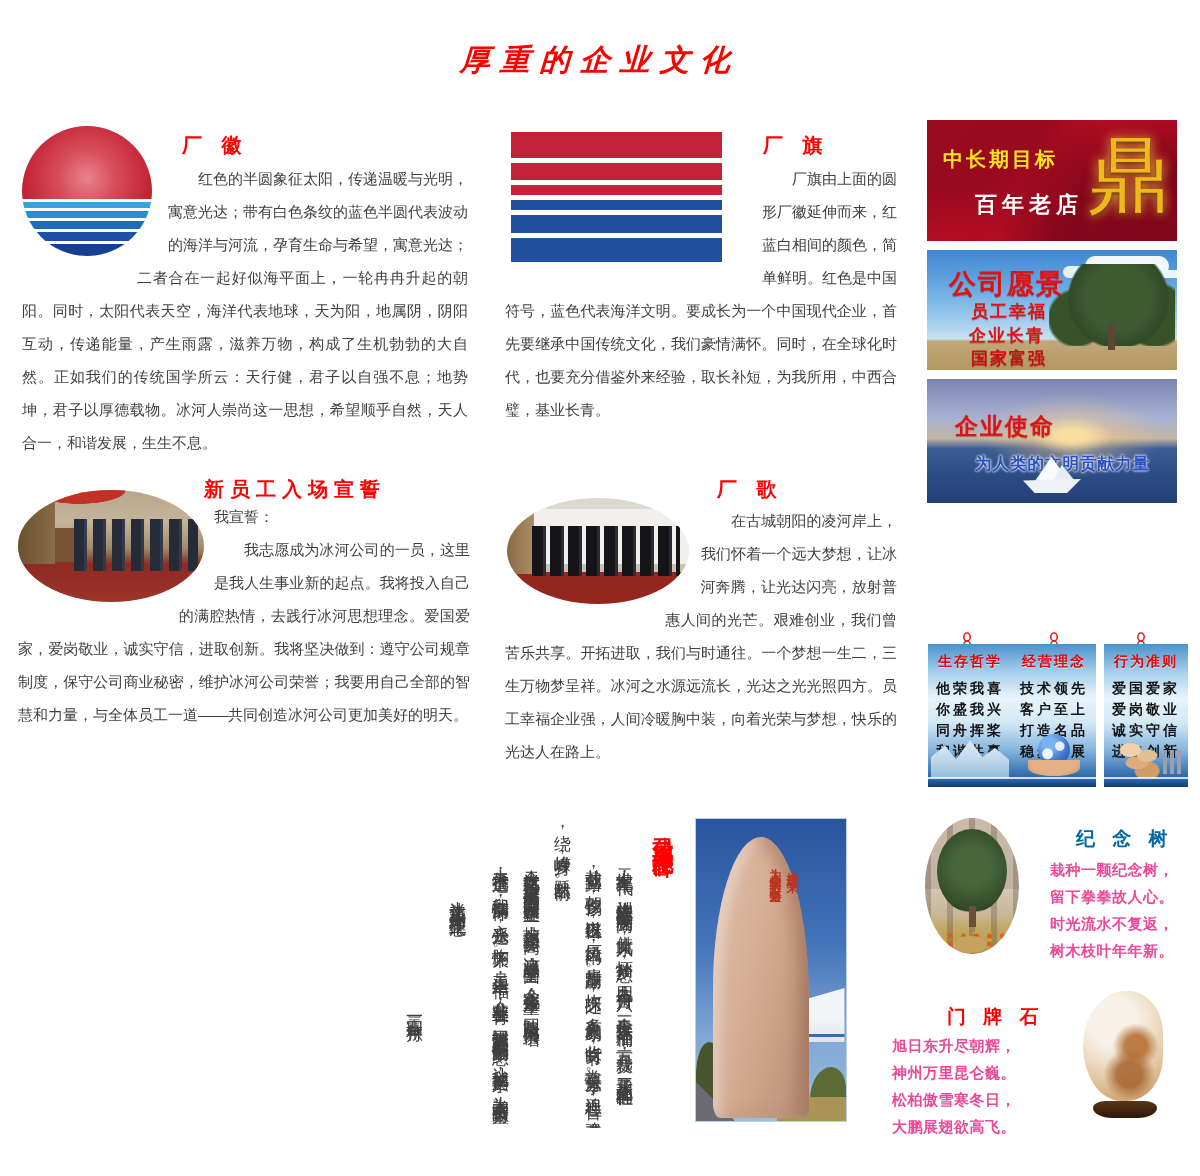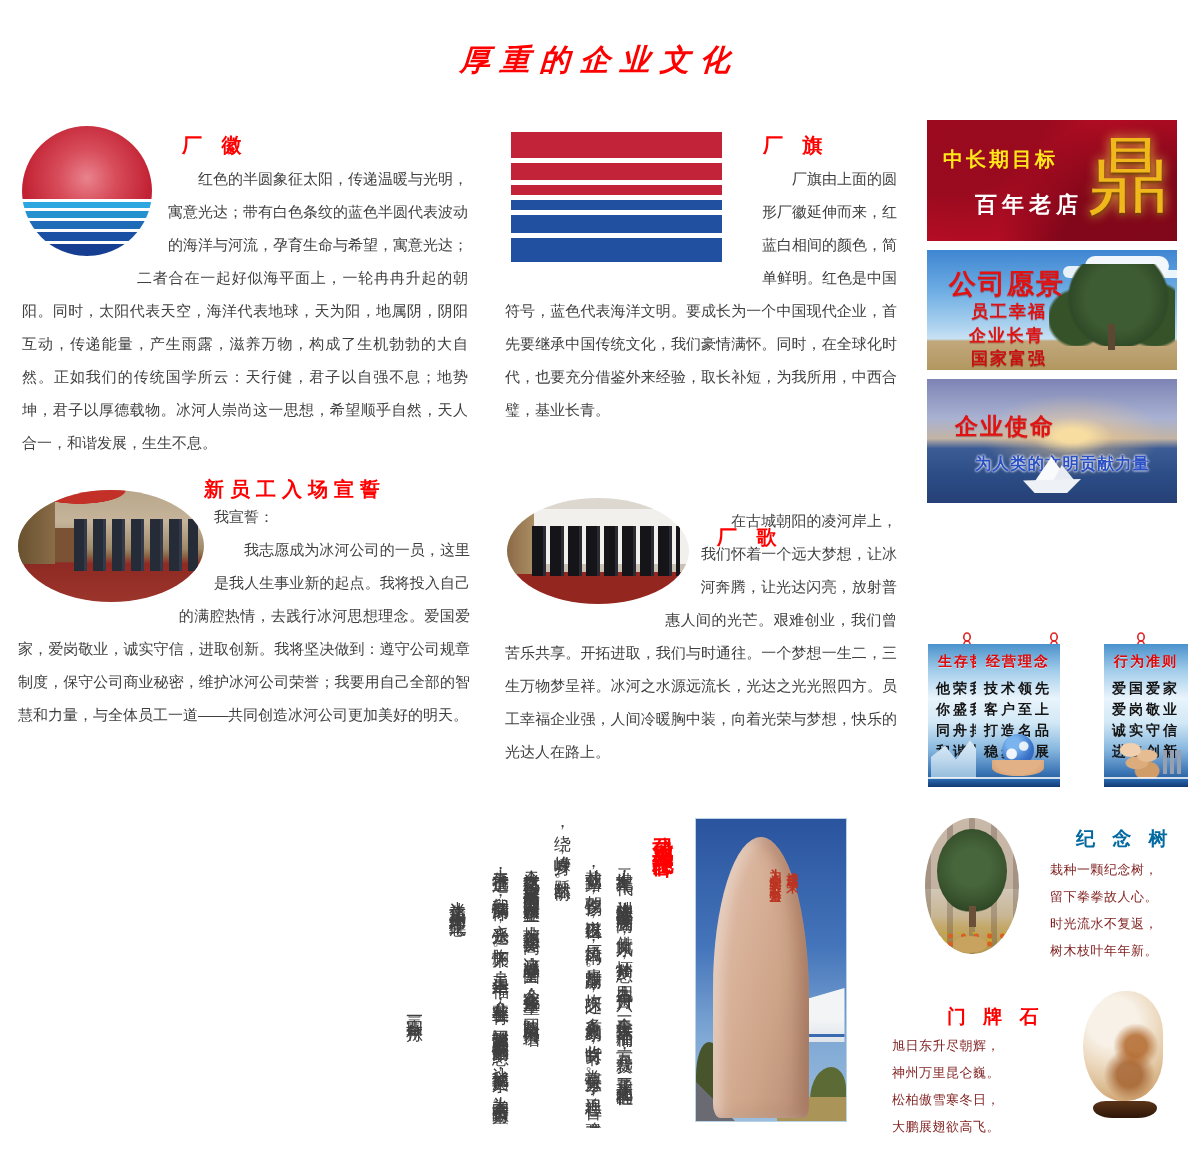--- a/index.html
+++ b/index.html
@@ -55,21 +55,21 @@
   .oath-lead{margin:0;padding-top:32px;font-size:15px;line-height:33px;}
   #sec-oath .body-text{padding-top:0;}
 
   
   #sec-song{left:505px;top:468px;width:392px;}
   .song-photo{width:182px;height:106px;margin:30px 12px 6px 2px;shape-outside:ellipse(50% 50%);
     background:linear-gradient(180deg,#ddd8cf 0 10%,#f2f0ec 10% 62%,#c9c2b4 62% 70%,#93261e 70% 100%);}
   .sp-curtain{position:absolute;left:0;top:0;width:15%;height:72%;background:linear-gradient(90deg,#8a6a46,#ab8e64);}
   .sp-people{position:absolute;left:14%;top:26%;right:5%;height:48%;
     background:repeating-linear-gradient(90deg,#141419 0 11px,#2b2b33 11px 14px,rgba(0,0,0,0) 14px 18px);}
-  .song-head{left:212px;top:8px;margin-top:48px;}
+  .song-head{left:212px;top:8px;}
   #sec-song .body-text{padding-top:36px;}
 
   
   .card{position:absolute;overflow:hidden;}
   .goal-card{left:927px;top:120px;width:250px;height:121px;
     background:
       radial-gradient(circle at 88% 115%, rgba(122,6,24,.85) 0 34%, rgba(122,6,24,0) 58%),
       radial-gradient(circle at 8% -25%, rgba(150,10,30,.9) 0 38%, rgba(150,10,30,0) 62%),
       linear-gradient(135deg,#cb1029,#a50a20);}
   .goal-title{position:absolute;left:16px;top:26px;color:#ffe71a;font-size:20px;font-weight:bold;letter-spacing:3px;}
@@ -123,21 +123,21 @@
   .vp1{left:196px;bottom:8px;width:14px;height:52px;}
   .vp2{left:210px;bottom:10px;width:13px;height:58px;}
   .vp3{left:222px;bottom:12px;width:13px;height:63px;}
   .vp4{left:234px;bottom:14px;width:13px;height:68px;}
 
   .chain-icon{position:absolute;width:10px;height:18px;}
   .ch1{left:962px;top:632px;} .ch2{left:1049px;top:632px;} .ch3{left:1136px;top:632px;}
 
   .banner{position:absolute;width:84px;height:143px;overflow:hidden;
     background:linear-gradient(180deg,#4a92cc 0%,#a8d0ec 20%,#e9f4fc 38%,#d2e8f6 55%,#86b6de 74%,#3a74b4 90%,#1c4a86 100%);}
-  .bn1{left:928px;top:644px;} .bn2{left:976px;top:644px;} .bn3{left:1104px;top:644px;}
+  .bn1{left:928px;top:644px;} .bn2{left:1012px;top:644px;} .bn3{left:1104px;top:644px;}
   .banner::after{content:"";position:absolute;left:0;right:0;bottom:0;height:8px;
     background:linear-gradient(180deg,#2a6ab2,#123a72);box-shadow:0 -2px 0 rgba(255,255,255,.8);}
   .banner-title{position:relative;margin-top:9px;text-align:center;color:#e00505;font-weight:bold;
     font-size:14px;letter-spacing:2px;text-shadow:0 1px 1px rgba(255,255,255,.6);}
   .banner-line{position:relative;text-align:center;color:#141414;font-weight:bold;font-size:14px;
     line-height:21px;letter-spacing:3px;}
   .banner-lines{position:relative;margin-top:7px;}
   .scene{position:absolute;left:3px;right:3px;bottom:9px;height:44px;}
   .scene-mountain{background:linear-gradient(180deg,#e6f2fa 0%,#c2daee 55%,#94bcdc 100%);
     clip-path:polygon(0 100%,0 52%,18% 26%,32% 58%,50% 14%,66% 52%,82% 32%,100% 58%,100% 100%);}
@@ -193,21 +193,21 @@
       linear-gradient(180deg,#c9b9a9 0%,#c3b2a1 52%,#d2c7b7 52%,#c8b694 72%,#c4a868 80%,#b3954f 100%);}
   .t-tree{position:absolute;left:13%;top:8%;width:74%;height:62%;border-radius:50%;
     background:radial-gradient(circle at 50% 45%, #47663c 0 32%, #3a552f 58%, #2f4726 76%, rgba(0,0,0,0) 79%);}
   .t-trunk{position:absolute;left:47%;bottom:20%;width:7%;height:15%;background:#6a5038;}
   .t-flowers{position:absolute;left:6%;right:6%;bottom:5%;height:11%;
     background:
       radial-gradient(circle,#d86020 0 2px,rgba(0,0,0,0) 3px) 0 0/13px 8px repeat,
       radial-gradient(circle,#c8a830 0 2px,rgba(0,0,0,0) 3px) 6px 4px/15px 9px repeat;}
   .t-rock{position:absolute;left:30%;bottom:1%;width:36%;height:12%;background:#c8a35f;border-radius:50%;}
   .tree-title{position:absolute;left:1076px;top:826px;color:#0369a1;font-weight:bold;font-size:19px;letter-spacing:6px;white-space:nowrap;}
-  .poem{position:absolute;font-size:13px;font-weight:normal;color:#7f1d1d;line-height:27px;letter-spacing:0.5px;}
+  .poem{position:absolute;font-size:15px;font-weight:bold;color:#ec4899;line-height:27px;letter-spacing:0.5px;}
   .tree-poem{left:1050px;top:856px;}
 
   
   .gatestone-title{position:absolute;left:947px;top:1004px;color:#fe0000;font-weight:bold;font-size:19px;letter-spacing:6px;white-space:nowrap;}
   .gatestone-poem{left:892px;top:1032px;}
   .gatestone-photo{position:absolute;left:1078px;top:988px;width:96px;height:134px;}
   .g-stone{position:absolute;left:5%;top:2%;width:84%;height:82%;
     background:
       radial-gradient(circle at 66% 50%, rgba(178,104,44,.85) 0 14%, rgba(178,104,44,0) 30%),
       radial-gradient(circle at 58% 76%, rgba(160,92,40,.8) 0 13%, rgba(160,92,40,0) 27%),

